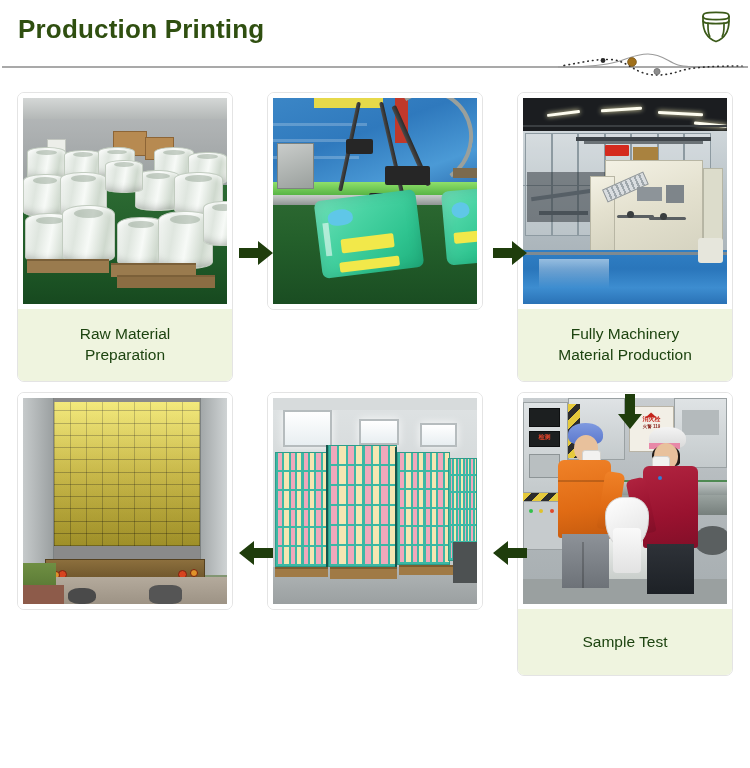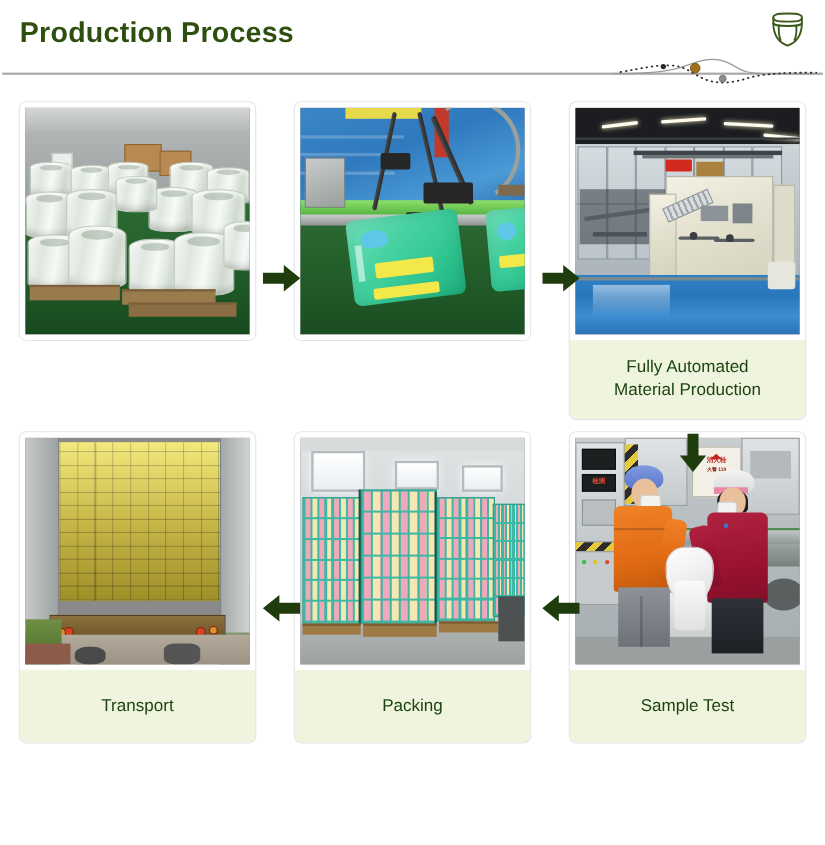--- a/index.html
+++ b/index.html
@@ -283,21 +283,21 @@
 
   svg { display:block; }
 </style>
 </head>
 <body>
 
 <div class="page">
 
   <div class="header">
 
-    <div class="header-title">Production Process</div>
+    <div class="header-title">Production Printing</div>
 
     <div class="brand-icon">
       <svg viewBox="0 0 40 38" width="40" height="38">
         <g fill="none" stroke="#3b5a19" stroke-width="1.7">
           <path d="M7 8 C7 5.5 9 4.3 20 4.3 C31 4.3 33 5.5 33 8 C33 10.5 31 11.6 20 11.6 C9 11.6 7 10.5 7 8 Z"></path>
           <path d="M7 8 L7 12.5 C7 14.6 9 15.6 20 15.6 C31 15.6 33 14.6 33 12.5 L33 8"></path>
           <path d="M7 12.5 C7 22 10 30 20 33.5 C30 30 33 22 33 12.5"></path>
           <path d="M12 14.5 C12 20 11.5 25 14 29"></path>
           <path d="M28 14.5 C28 20 28.5 25 26 29"></path>
         </g>
@@ -348,20 +348,26 @@
 
               <div class="ph roll" style="left:1%;top:56%;width:24%;height:24%;"></div>
               <div class="ph roll" style="left:19%;top:52%;width:26%;height:28%;"></div>
               <div class="ph roll" style="left:46%;top:58%;width:24%;height:24%;"></div>
               <div class="ph roll" style="left:66%;top:55%;width:27%;height:28%;"></div>
               <div class="ph roll" style="left:88%;top:50%;width:20%;height:22%;"></div>
 
               <div class="ph pallet" style="left:2%;top:78%;width:40%;height:7%;"></div>
               <div class="ph pallet" style="left:43%;top:80%;width:42%;height:7%;"></div>
               <div class="ph pallet" style="left:46%;top:86%;width:48%;height:6%;background:#8b6d43;"></div>
+            </div>
+          </div>
+          <div class="card-caption">
+            <div>
+              <span>Raw Material</span>
+              <span>Preparation</span>
             </div>
           </div>
         </div>
       </div>
 
       <div class="cell">
         <div class="card">
           <div class="card-photo">
             <div class="photo-inner">
               <div class="ph pp-blue"></div>
@@ -448,21 +454,21 @@
               <div class="ph" style="left:88%;top:34%;width:10%;height:38%;background:#dcdccb;border:1px solid #b5b5a4;"></div>
 
               <div class="ph mc-floor"></div>
               <div class="ph mc-refl" style="left:8%;bottom:8%;width:34%;height:14%;"></div>
               <div class="ph" style="left:0;bottom:24%;width:100%;height:3px;background:#7e8a91;"></div>
               <div class="ph" style="left:86%;bottom:20%;width:12%;height:12%;background:#e6e6dc;border-radius:3px;"></div>
             </div>
           </div>
           <div class="card-caption">
             <div>
-              <span>Fully Automated</span>
+              <span>Fully Machinery</span>
               <span>Material Production</span>
             </div>
           </div>
         </div>
       </div>
 
       <div class="arrow-h a1">
         <svg viewBox="0 0 34 26" width="34" height="26">
           <path d="M0 8 L19 8 L19 1 L34 13 L19 25 L19 18 L0 18 Z" fill="#1f3d0c"></path>
         </svg>
@@ -498,25 +504,20 @@
               <div class="ph tr-light amber" style="left:14%;bottom:12%;width:8px;height:8px;"></div>
               <div class="ph tr-light" style="left:76%;bottom:12%;width:9px;height:9px;"></div>
               <div class="ph tr-light amber" style="left:82%;bottom:13%;width:8px;height:8px;"></div>
               <div class="ph tr-ground"></div>
               <div class="ph tr-grass"></div>
               <div class="ph" style="left:0;bottom:0;width:20%;height:9%;background:#8d5b4a;"></div>
               <div class="ph" style="left:22%;bottom:0;width:14%;height:8%;background:#4a4a4a;border-radius:40%;"></div>
               <div class="ph" style="left:62%;bottom:0;width:16%;height:9%;background:#555;border-radius:30%;"></div>
             </div>
           </div>
-          <div class="card-caption">
-            <div>
-              <span>Transport</span>
-            </div>
-          </div>
         </div>
       </div>
 
       <div class="cell">
         <div class="card">
           <div class="card-photo">
             <div class="photo-inner">
               <div class="ph pk-wall"></div>
               <div class="ph pk-win" style="left:5%;top:6%;width:24%;height:18%;"></div>
               <div class="ph pk-win" style="left:42%;top:10%;width:20%;height:13%;"></div>
@@ -527,25 +528,20 @@
               <div class="ph pk-stack" style="left:1%;top:26%;width:26%;height:56%;"></div>
               <div class="ph pk-stack" style="left:27%;top:23%;width:34%;height:59%;"></div>
               <div class="ph pk-stack" style="left:61%;top:26%;width:26%;height:55%;"></div>
               <div class="ph pk-stack" style="left:86%;top:29%;width:14%;height:50%;"></div>
               <div class="ph" style="left:26%;top:23%;width:2px;height:59%;background:#14564c;"></div>
               <div class="ph" style="left:60%;top:24%;width:2px;height:58%;background:#14564c;"></div>
               <div class="ph pk-pallet" style="left:1%;top:82%;width:26%;height:5%;"></div>
               <div class="ph pk-pallet" style="left:28%;top:82%;width:33%;height:6%;"></div>
               <div class="ph pk-pallet" style="left:62%;top:81%;width:26%;height:5%;"></div>
               <div class="ph" style="left:88%;top:70%;width:12%;height:20%;background:#4d5152;"></div>
-            </div>
-          </div>
-          <div class="card-caption">
-            <div>
-              <span>Packing</span>
             </div>
           </div>
         </div>
       </div>
 
       <div class="cell">
         <div class="card">
           <div class="card-photo">
             <div class="photo-inner">
               <div class="ph st-bg"></div>

